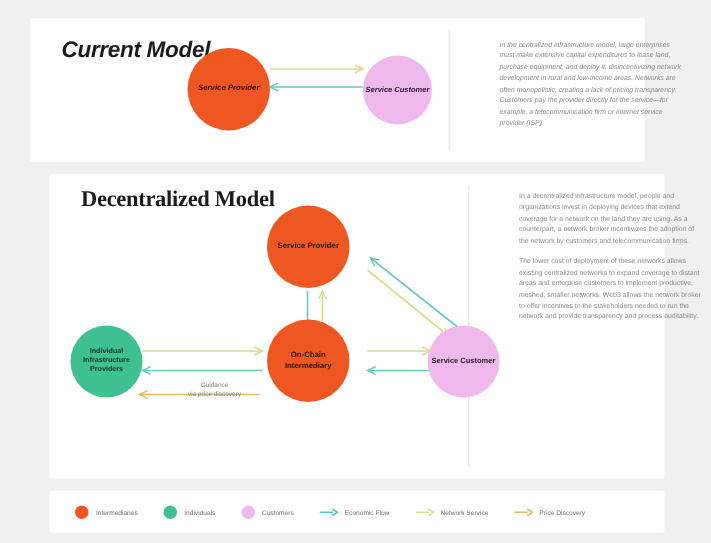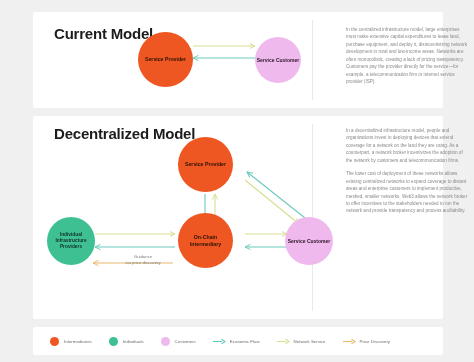--- a/index.html
+++ b/index.html
@@ -18,41 +18,41 @@
     width: 474px;
     height: 362px;
     background: #f0f0f0;
     box-sizing: border-box;
   }
   .card {
     position: absolute;
     background: #ffffff;
     border-radius: 2px;
   }
-  #card-current  { left: 33px; top: 12px;  width: 410px; height: 96px; }
+  #card-current  { left: 20px; top: 12px;  width: 410px; height: 96px; font-style: italic; }
   #card-decent   { left: 33px; top: 116px; width: 410px; height: 203px; }
   #card-legend   { left: 33px; top: 327px; width: 410px; height: 28px; }
 
   .divider-v {
     position: absolute;
     top: 8px;
     bottom: 8px;
     width: 1px;
     background: #e9e9e9;
   }
 
   .card-title {
     position: absolute;
     font-weight: bold;
     color: #1c1c1c;
     letter-spacing: -0.2px;
     white-space: nowrap;
   }
   #title-current { left: 21px; top: 13px; font-size: 15px; }
-  #title-decent  { left: 21px; top: 9px;  font-size: 15px; }
+  #title-decent  { left: 21px; top: 9px;  font-size: 15px; font-family: Liberation Serif, serif; }
 
   .body-col {
     position: absolute;
     color: #8a8a8a;
     font-size: 4.6px;
     line-height: 1.62;
     text-align: left;
   }
   .body-col p { margin: 0 0 6px 0; }
   #text-current { left: 313px; top: 14px; width: 124px; }

